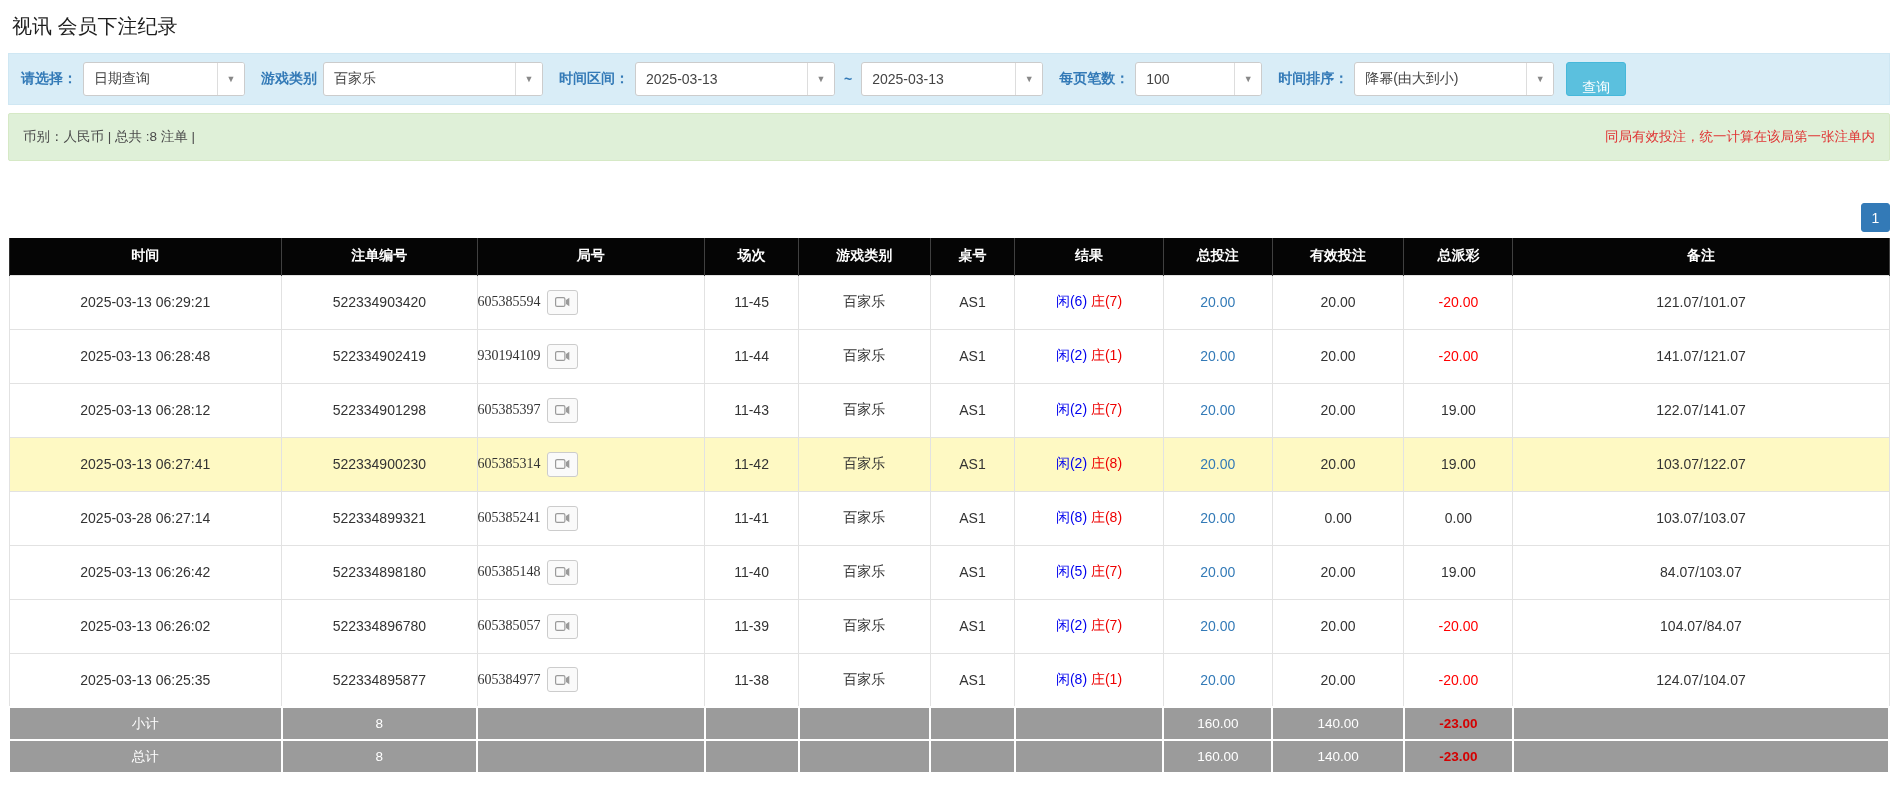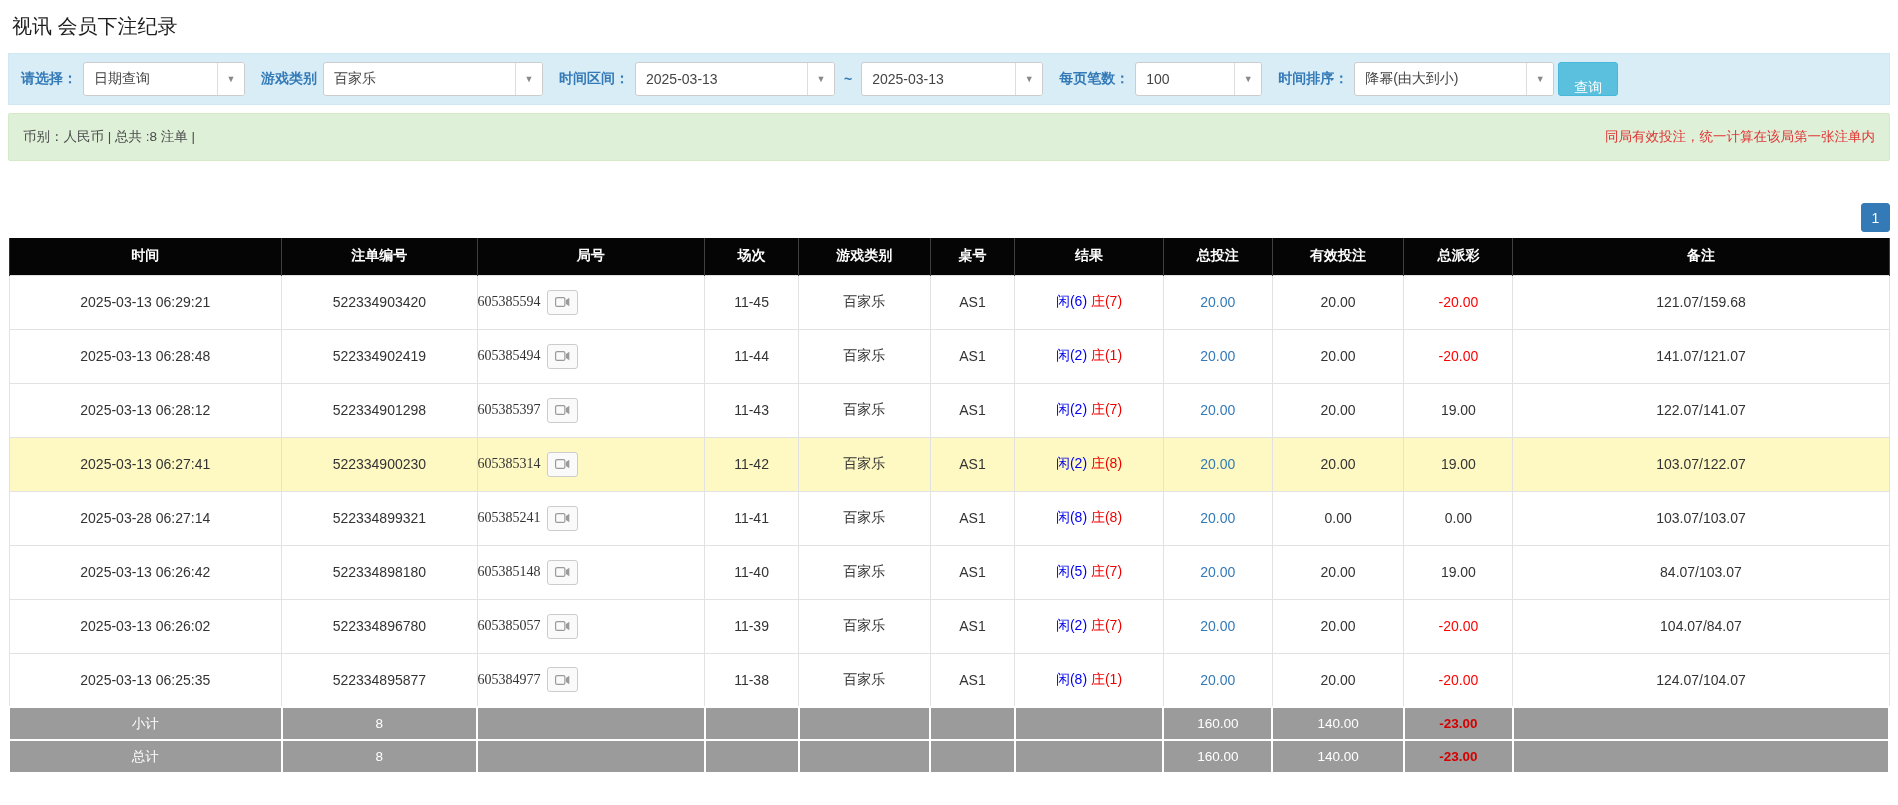--- a/index.html
+++ b/index.html
@@ -32,21 +32,21 @@
   .control .val { display: flex; align-items: center; padding: 0 10px; font-size: 14px; color: #444; flex: 1; }
   .control .arrow {
     width: 27px; border-left: 1px solid #ddd;
     display: flex; align-items: center; justify-content: center;
     color: #888; font-size: 9px; background: #fff;
   }
   .w162 { width: 162px; } .w220 { width: 220px; } .w200 { width: 200px; }
   .w182 { width: 182px; } .w127 { width: 127px; }
   .tilde { margin: 0 9px; color: #337ab7; font-weight: bold; }
   .btn-query {
-    margin-left: 4px;
+    margin-left: 12px;
     background: #5bc0de; border: 1px solid #46b8da; color: #fff;
     height: 34px; padding: 16px 15px; border-radius: 3px; font-size: 14px;
     cursor: pointer; font-family: inherit;
   }
   .info-bar {
     margin: 0 8px 8px;
     background: #dff0d8; border: 1px solid #d6e9c6; border-radius: 2px;
     padding: 14px 14px;
     display: flex; justify-content: space-between; align-items: center;
     font-size: 13.5px;
@@ -192,28 +192,28 @@
                 </button>
               </div>
             </td>
             <td>11-45</td>
             <td>百家乐</td>
             <td>AS1</td>
             <td><span class="player">闲(6)</span> <span class="banker">庄(7)</span></td>
             <td class="blue">20.00</td>
             <td>20.00</td>
             <td class="neg">-20.00</td>
-            <td>121.07/159.68</td>
+            <td>121.07/101.07</td>
           </tr>
           <tr>
             <td>2025-03-13 06:28:48</td>
             <td>522334902419</td>
             <td>
               <div class="round-cell-inner">
-                <span>605385494</span>
+                <span>930194109</span>
                 <button class="replay-btn">
                   <svg width="15" height="12" viewBox="0 0 15 12">
                     <rect x="0.6" y="1.6" width="9.3" height="8.8" rx="1.5" fill="none" stroke="#9a9a9a" stroke-width="1.2"></rect>
                     <path d="M11 4 L14.3 1.8 V10.2 L11 8 Z" fill="#9a9a9a"></path>
                   </svg>
                 </button>
               </div>
             </td>
             <td>11-44</td>
             <td>百家乐</td>

